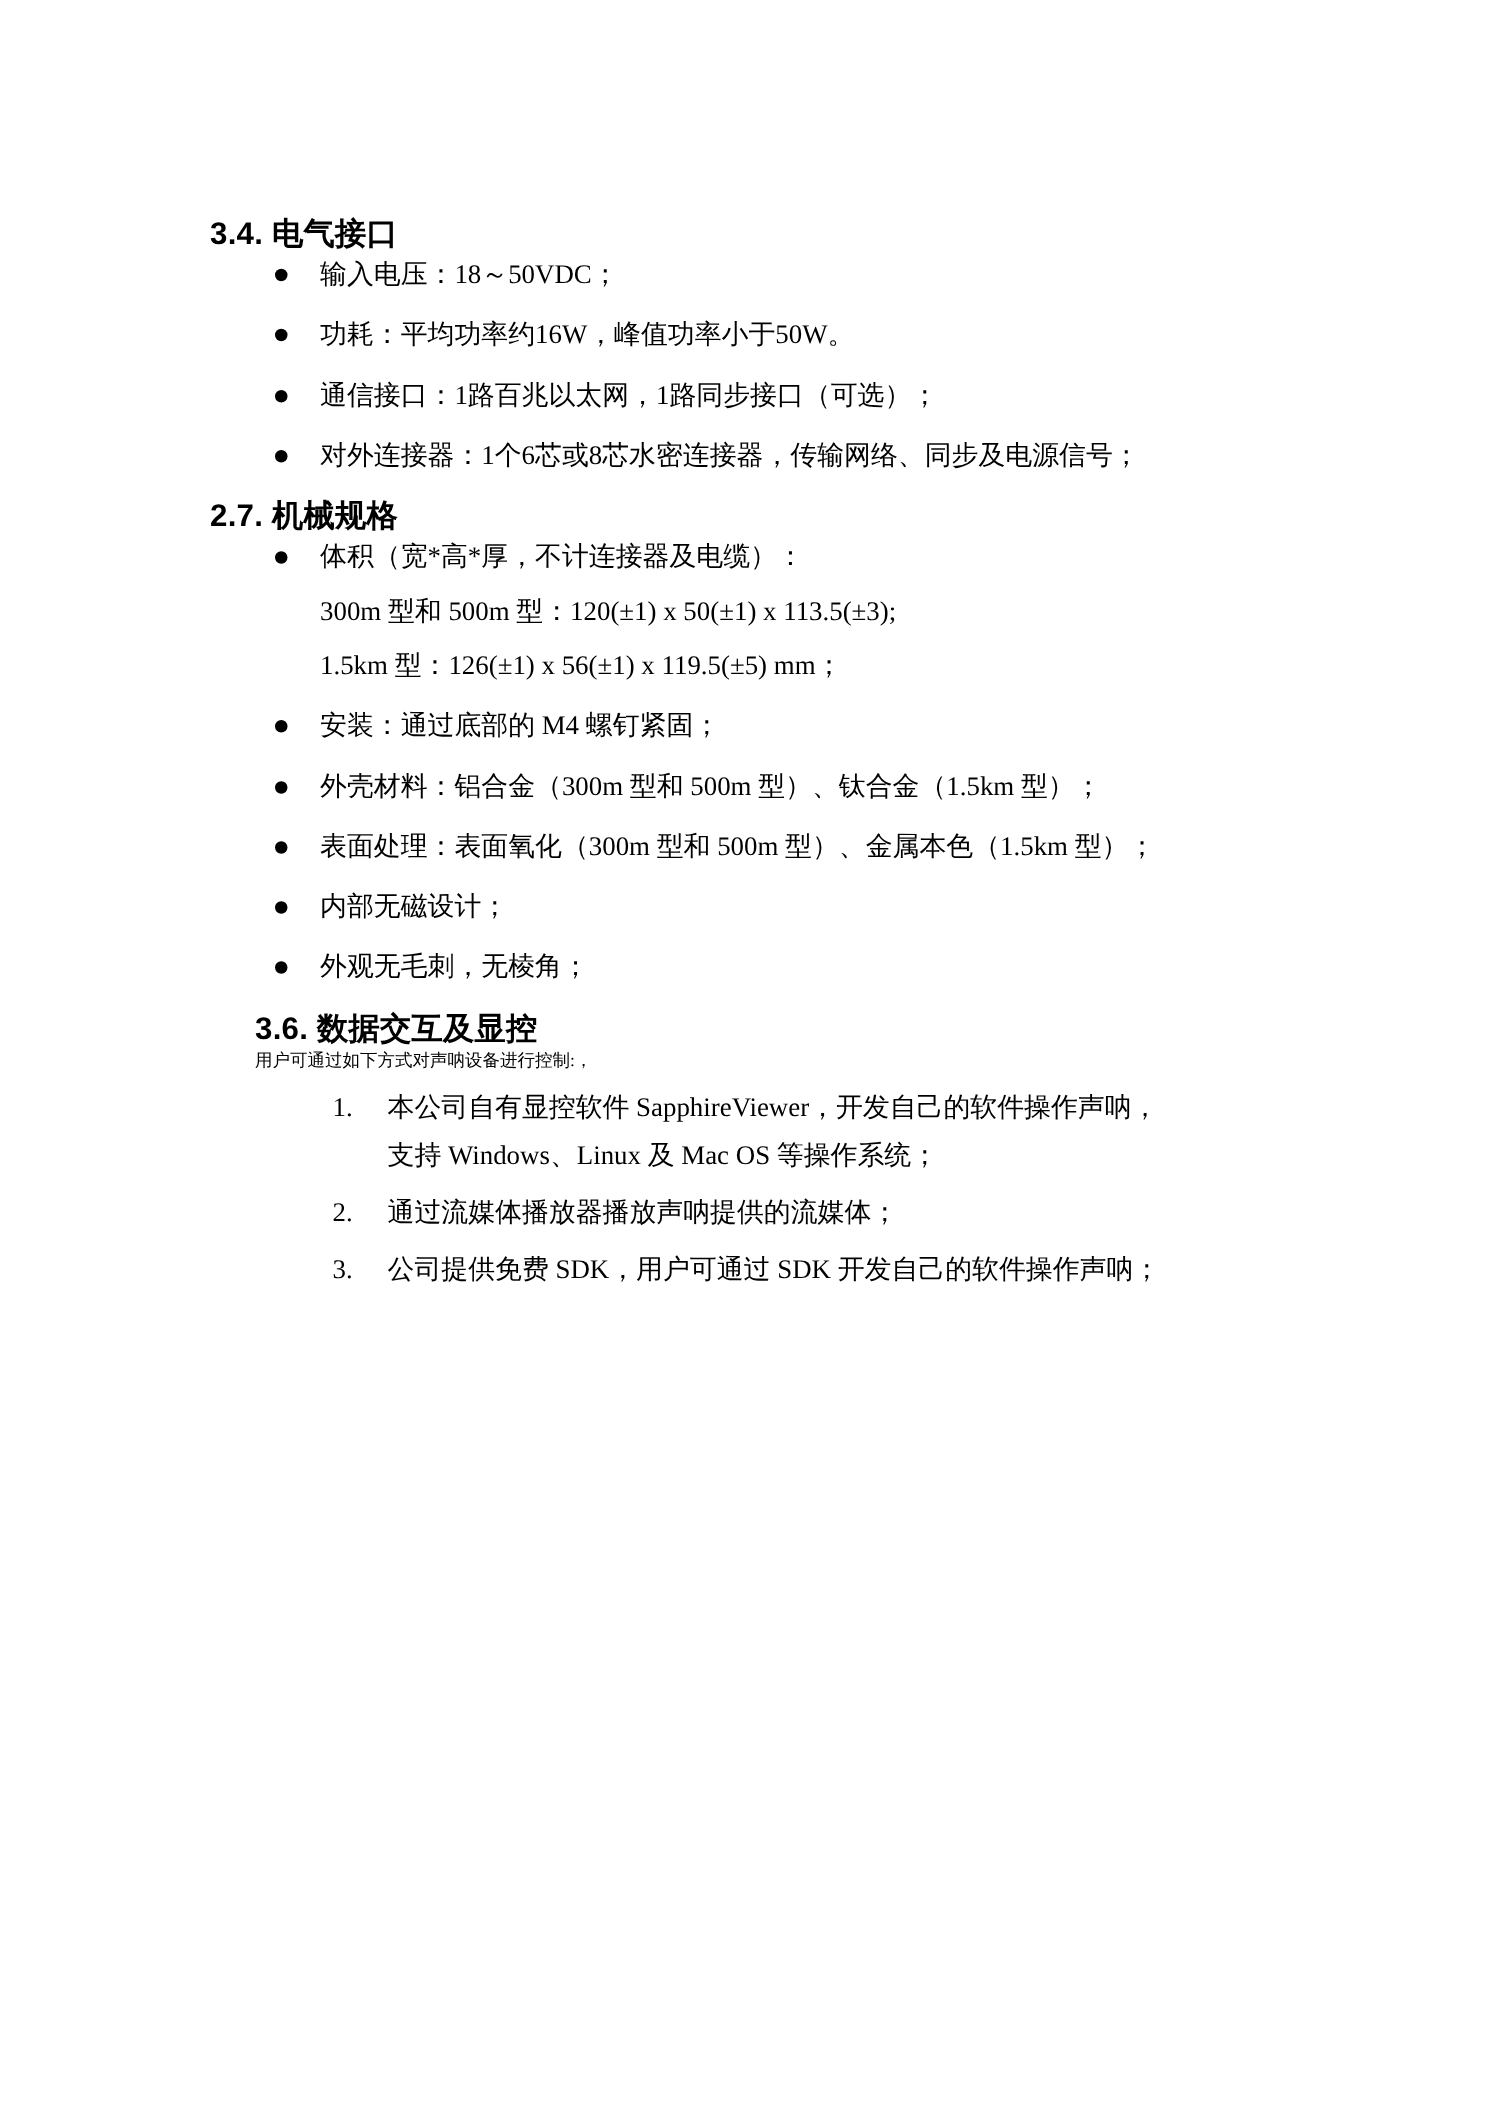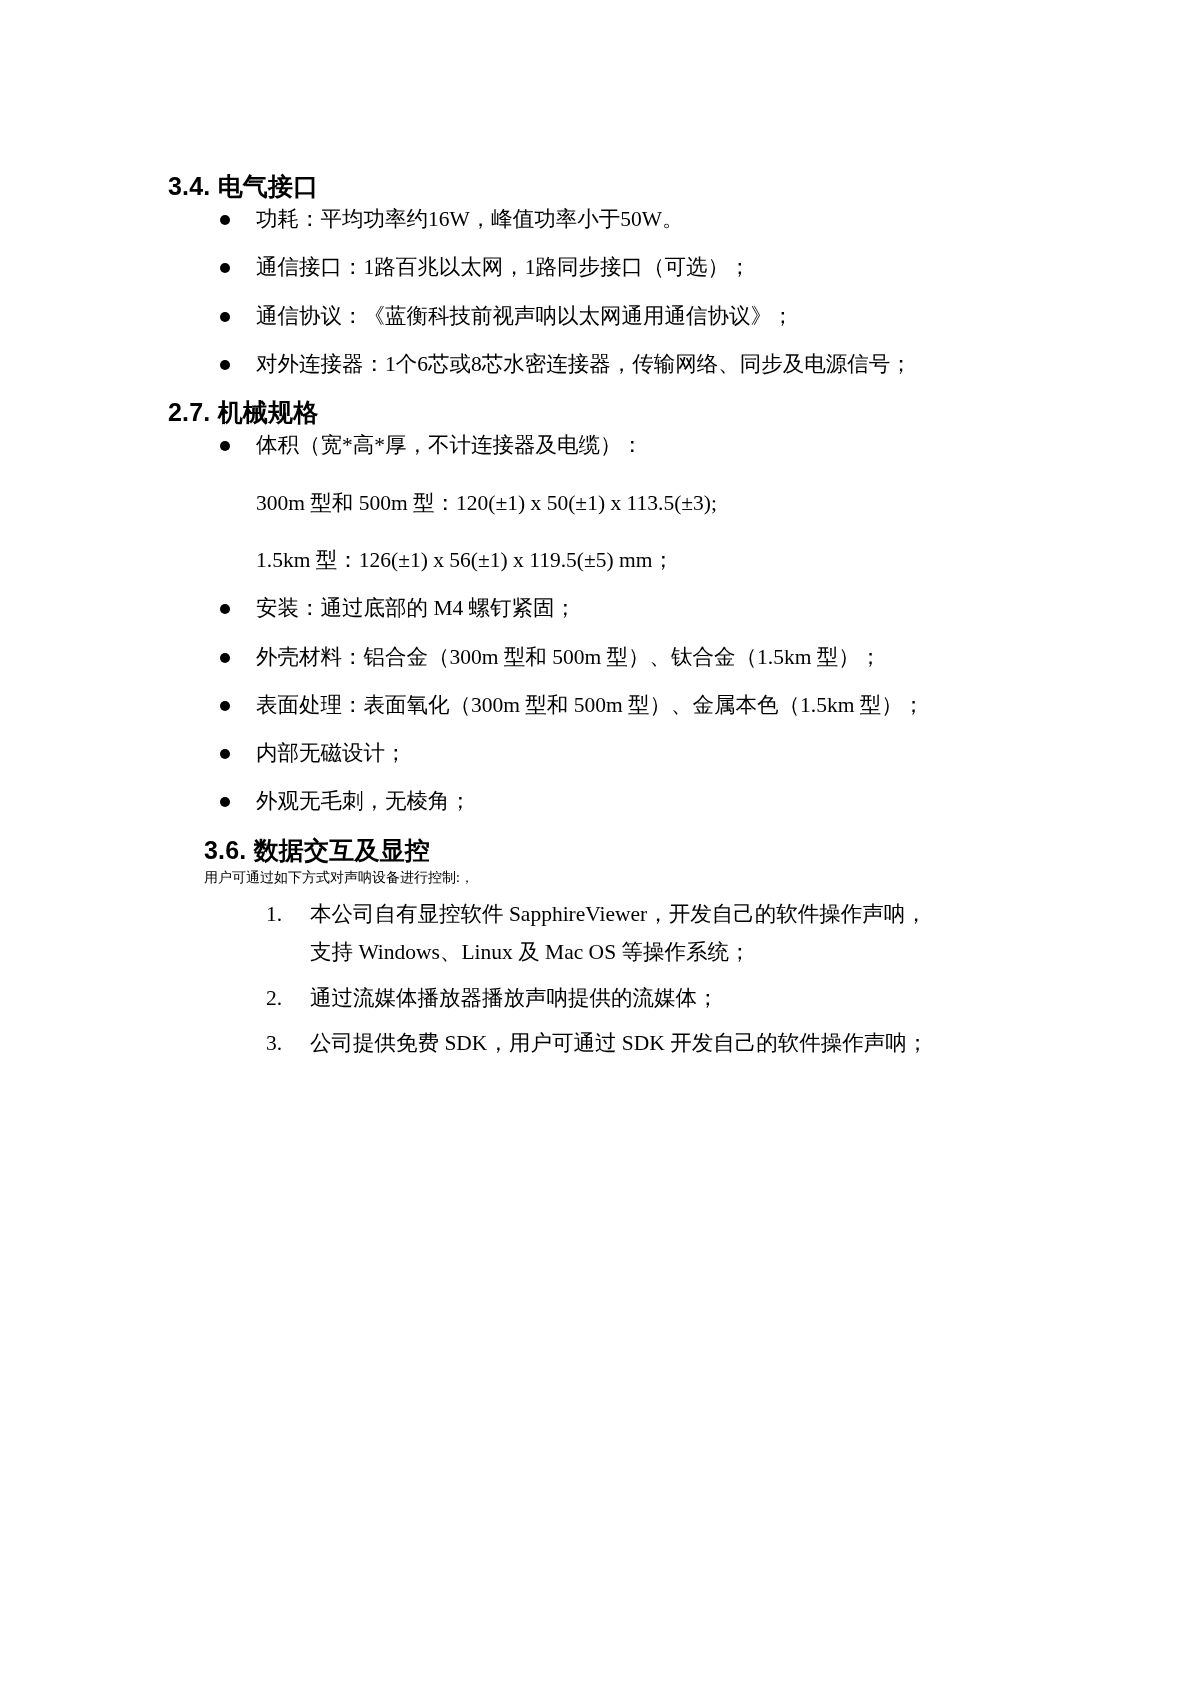--- a/index.html
+++ b/index.html
@@ -49,21 +49,21 @@
     position: absolute;
     left: 8px;
     top: 12px;
     width: 10px;
     height: 10px;
     background: #000;
     border-radius: 50%;
   }
   ul.bullets > li .sub-line {
     display: block;
-    margin-top: 24px;
+    margin-top: 10px;
   }
   .para-intro {
     font-size: 14px;
     margin: 0 0 8px 36px;
     line-height: 1.55;
   }
   ol.numbered {
     margin: 0;
     padding: 0 0 0 98px;
     list-style: none;
@@ -92,23 +92,23 @@
 </head>
 <body>
 
 <div class="page">
 
   <h2 class="section-heading sec-34">
     <span>3.4.</span>
     <span>电气接口</span>
   </h2>
   <ul class="bullets">
+    <li><span>输入电压：18～50VDC；</span></li>
     <li><span>功耗：平均功率约16W，峰值功率小于50W。</span></li>
     <li><span>通信接口：1路百兆以太网，1路同步接口（可选）；</span></li>
-    <li><span>通信协议：《蓝衡科技前视声呐以太网通用通信协议》；</span></li>
     <li><span>对外连接器：1个6芯或8芯水密连接器，传输网络、同步及电源信号；</span></li>
   </ul>
 
   <h2 class="section-heading sec-35">
     <span>2.7.</span>
     <span>机械规格</span>
   </h2>
   <ul class="bullets">
     <li>
       <span>体积（宽*高*厚，不计连接器及电缆）：</span>

